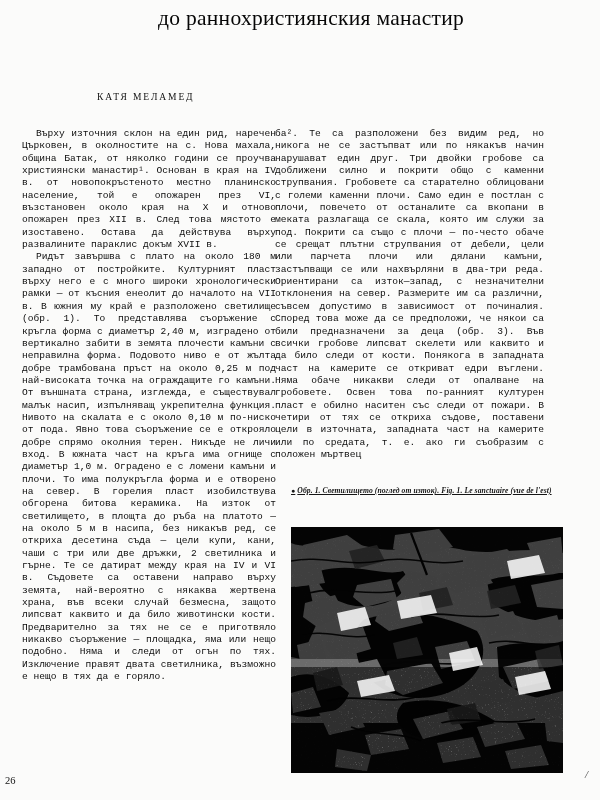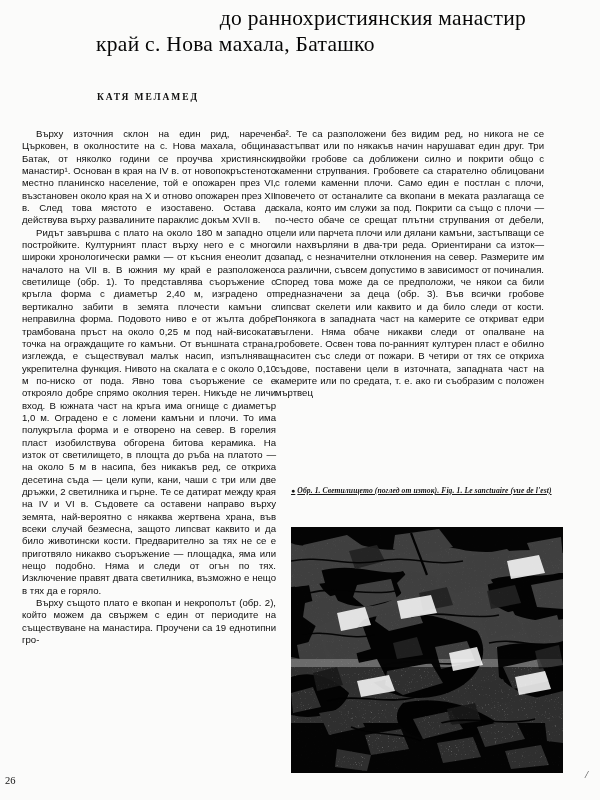--- a/index.html
+++ b/index.html
@@ -34,43 +34,43 @@
   .title-line {
     font-family: "Liberation Serif", "DejaVu Serif", serif;
     font-size: 21.5px;
     line-height: 25.5px;
     font-weight: 400;
     letter-spacing: 0.3px;
     color: #060606;
     white-space: nowrap;
   }
   .title-line.l1 { text-align: left; }
-  .title-line.l2 { text-align: right; }
+  .title-line.l2 { text-align: center; }
   .title-line.l3 { text-align: left; }
 
   .byline {
     position: absolute;
     left: 97px;
     top: 92px;
     font-size: 9.5px;
-    font-weight: bold;
+    font-weight: normal;
     letter-spacing: 1.9px;
     color: #111;
     font-family: "Liberation Serif", "DejaVu Serif", serif;
   }
 
   
   .col {
     position: absolute;
     top: 128px;
     font-size: 9.6px;
     line-height: 12.35px;
     text-align: justify;
     color: #0d0d0d;
-    font-family: Liberation Sans, sans-serif;
+    font-family: Liberation Mono, monospace;
   }
   .col p {
     margin: 0;
     text-indent: 14px;
     text-align: justify;
     -webkit-hyphens: none;
     hyphens: none;
   }
   .col p.cont { text-indent: 0; }
 
@@ -136,29 +136,27 @@
     font-family: "Liberation Serif", "DejaVu Serif", serif;
   }
 </style>
 </head>
 <body>
 
 <div class="page">
 
   <div class="title-block">
     <div class="title-line l2">до раннохристиянския  манастир</div>
-    <div class="title-line l3">край с. Нова махала, Баташко</div>
   </div>
 
   <div class="byline">КАТЯ МЕЛАМЕД</div>
 
   <div class="col" id="col-left">
     <p><span>Върху източния склон на един рид, наречен Църковен, в околностите на с. Нова махала, община Батак, от няколко години се проучва християнски манастир¹. Основан в края на IV в. от новопокръстеното местно планинско население, той е опожарен през VI, възстановен около края на X и отново опожарен през XII в. След това мястото е изоставено. Остава да действува върху развалините параклис докъм XVII в.</span></p>
     <p><span>Ридът завършва с плато на около 180 м западно от постройките. Културният пласт върху него е с много широки хронологически рамки — от късния енеолит до началото на VII в. В южния му край е разположено светилище (обр. 1). То представлява съоръжение с кръгла форма с диаметър 2,40 м, изградено от вертикално забити в земята плочести камъни с неправилна форма. Подовото ниво е от жълта добре трамбована пръст на около 0,25 м под най-високата точка на ограждащите го камъни. От външната страна, изглежда, е съществувал малък насип, изпълняващ укрепителна функция. Нивото на скалата е с около 0,10 м по-ниско от пода. Явно това съоръжение се е открояло добре спрямо околния терен. Никъде не личи вход. В южната част на кръга има огнище с диаметър 1,0 м. Оградено е с ломени камъни и плочи. То има полукръгла форма и е отворено на север. В горелия пласт изобилствува обгорена битова керамика. На изток от светилището, в площта до ръба на платото — на около 5 м в насипа, без никакъв ред, се откриха десетина съда — цели купи, кани, чаши с три или две дръжки, 2 светилника и гърне. Те се датират между края на IV и VI в. Съдовете са оставени направо върху земята, най-вероятно с някаква жертвена храна, във всеки случай безмесна, защото липсват каквито и да било животински кости. Предварително за тях не се е приготвяло никакво съоръжение — площадка, яма или нещо подобно. Няма и следи от огън по тях. Изключение правят двата светилника, възможно е нещо в тях да е горяло.</span></p>
-    <p><span>Върху същото плато е вкопан и некрополът (обр. 2), който можем да свържем с един от периодите на съществуване на манастира. Проучени са 19 еднотипни гро-</span></p>
   </div>
 
   <div class="col" id="col-right">
     <p class="cont"><span>ба². Те са разположени без видим ред, но никога не се застъпват или по някакъв начин нарушават един друг. Три двойки гробове са доближени силно и покрити общо с каменни струпвания. Гробовете са старателно облицовани с големи каменни плочи. Само един е постлан с плочи, повечето от останалите са вкопани в меката разлагаща се скала, която им служи за под. Покрити са също с плочи — по-често обаче се срещат плътни струпвания от дебели, цели или парчета плочи или дялани камъни, застъпващи се или нахвърляни в два-три реда. Ориентирани са изток—запад, с незначителни отклонения на север. Размерите им са различни, съвсем допустимо в зависимост от починалия. Според това може да се предположи, че някои са били предназначени за деца (обр. 3). Във всички гробове липсват скелети или каквито и да било следи от кости. Понякога в западната част на камерите се откриват едри въглени. Няма обаче никакви следи от опалване на гробовете. Освен това по-ранният културен пласт е обилно наситен със следи от пожари. В четири от тях се откриха съдове, поставени цели в източната, западната част на камерите или по средата, т. е. ако ги съобразим с положен мъртвец</span></p>
   </div>
 
   <div class="figure">
     <div class="fig-caption">
       <span class="bullet">●</span><span>Обр. 1. Светилището (поглед от изток). Fig. 1. Le sanctuaire (vue de l'est)</span>
     </div>

